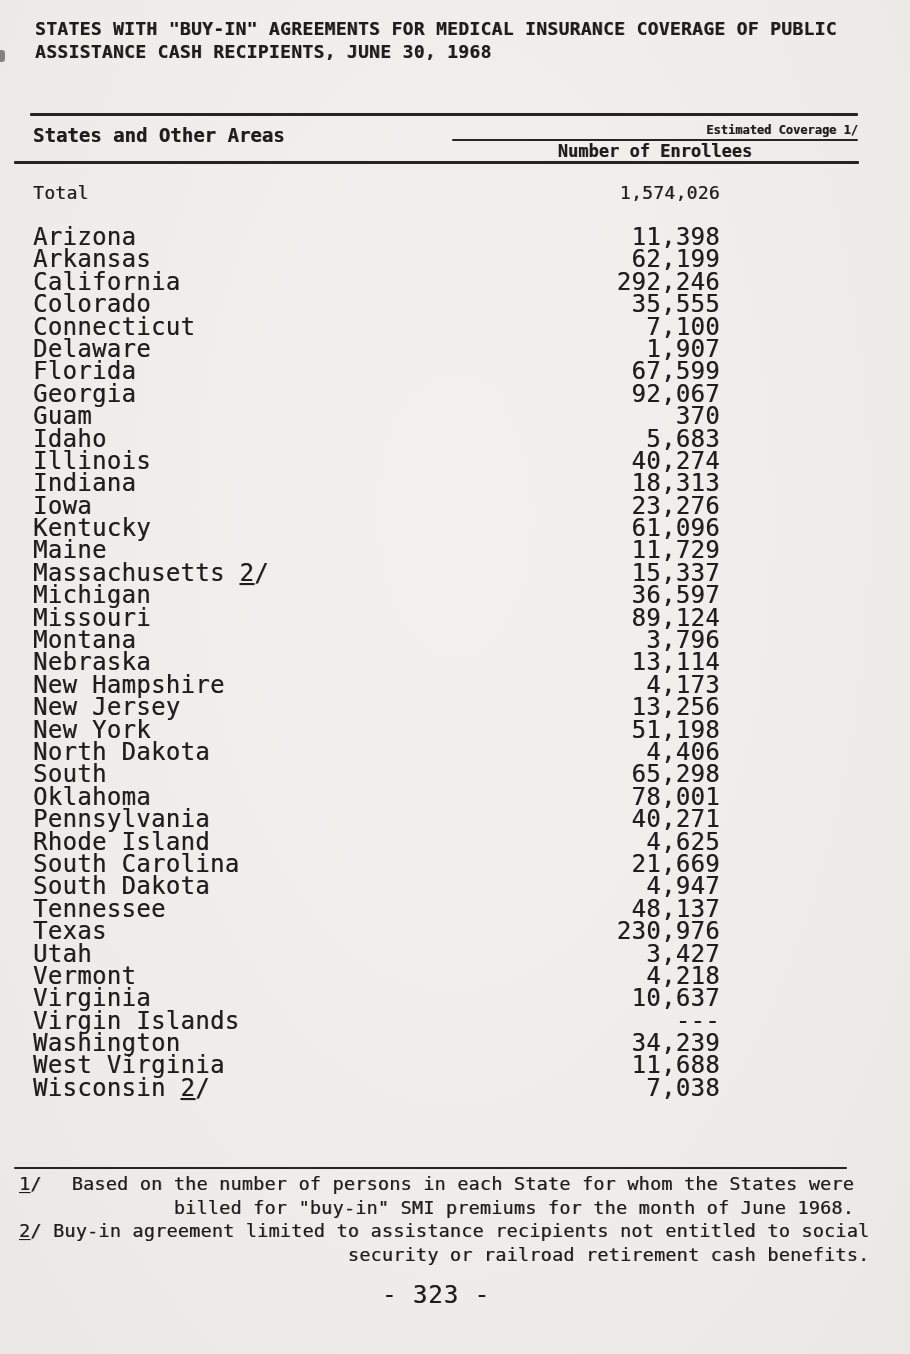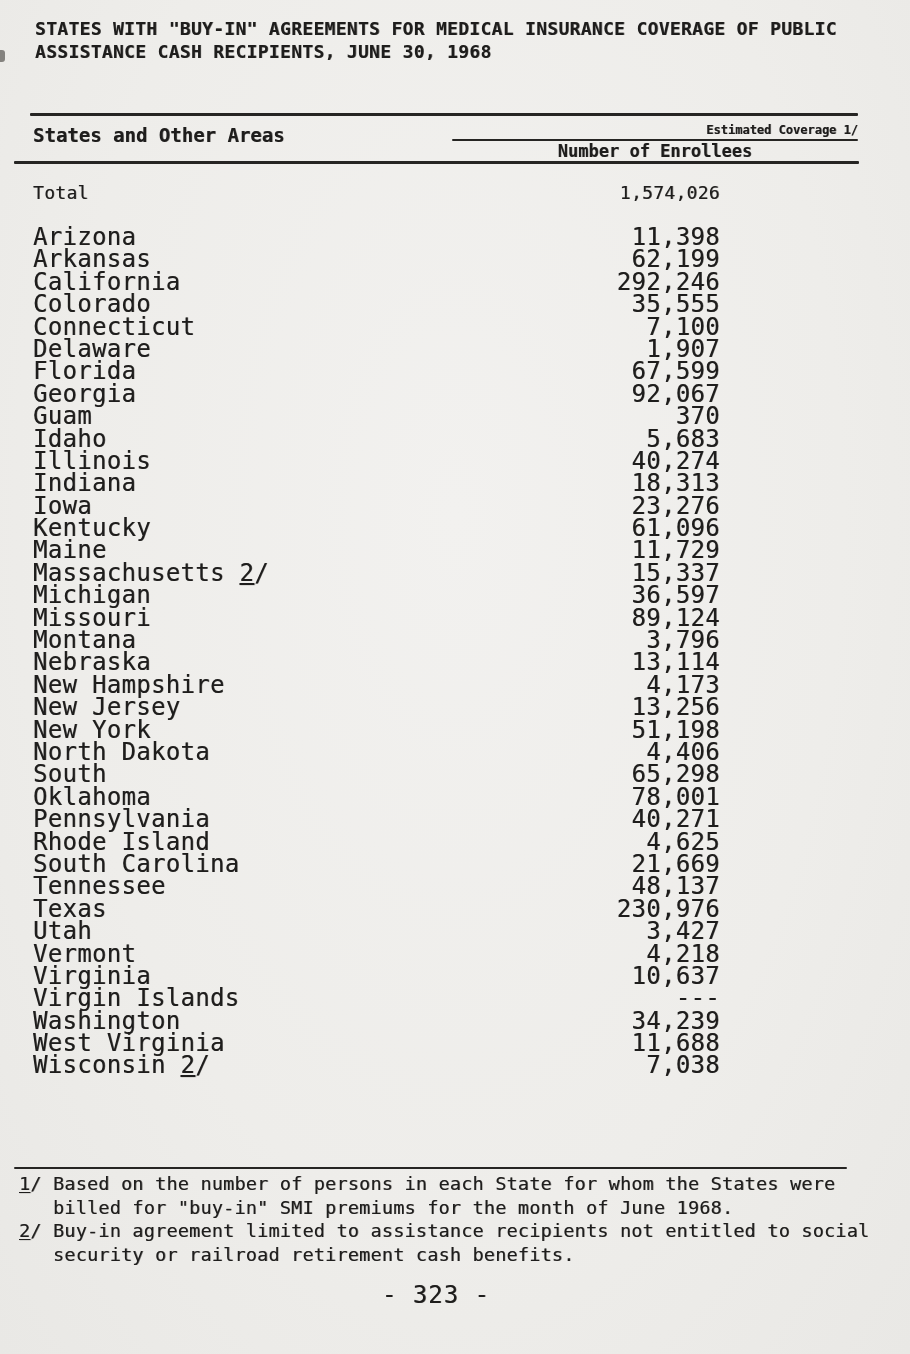--- a/index.html
+++ b/index.html
@@ -49,21 +49,21 @@
   .state { flex:1; white-space:nowrap; }
   .value { text-align:right; white-space:nowrap; }
   .fn-ref { text-decoration:underline; text-underline-offset:2px; }
 
   .footnotes {
     position:absolute; left:19px; top:1172px; width:835px;
     font-size:18.5px; line-height:23.6px; letter-spacing:0.2px;
   }
   .footnote { display:flex; }
   .fn-marker { width:34px; flex:0 0 34px; }
-  .fn-text { flex:1; }
+  .fn-text { flex:1;text-align:right; }
   .fn-line { white-space:nowrap; }
 
   .page-number {
     position:absolute; left:0; top:1281px; width:872px;
     text-align:center; font-size:24px; letter-spacing:1px;
   }
   .scan-mark {
     position:absolute; left:0; top:50px; width:5px; height:12px;
     background:#6a6864; border-radius:0 3px 3px 0; opacity:0.8;
   }
@@ -206,20 +206,24 @@
         <span class="state">Pennsylvania</span>
         <span class="value">40,271</span>
       </div>
       <div class="row">
         <span class="state">Rhode Island</span>
         <span class="value">4,625</span>
       </div>
       <div class="row">
         <span class="state">South Carolina</span>
         <span class="value">21,669</span>
+      </div>
+      <div class="row">
+        <span class="state">South Dakota</span>
+        <span class="value">4,947</span>
       </div>
       <div class="row">
         <span class="state">Tennessee</span>
         <span class="value">48,137</span>
       </div>
       <div class="row">
         <span class="state">Texas</span>
         <span class="value">230,976</span>
       </div>
       <div class="row">

